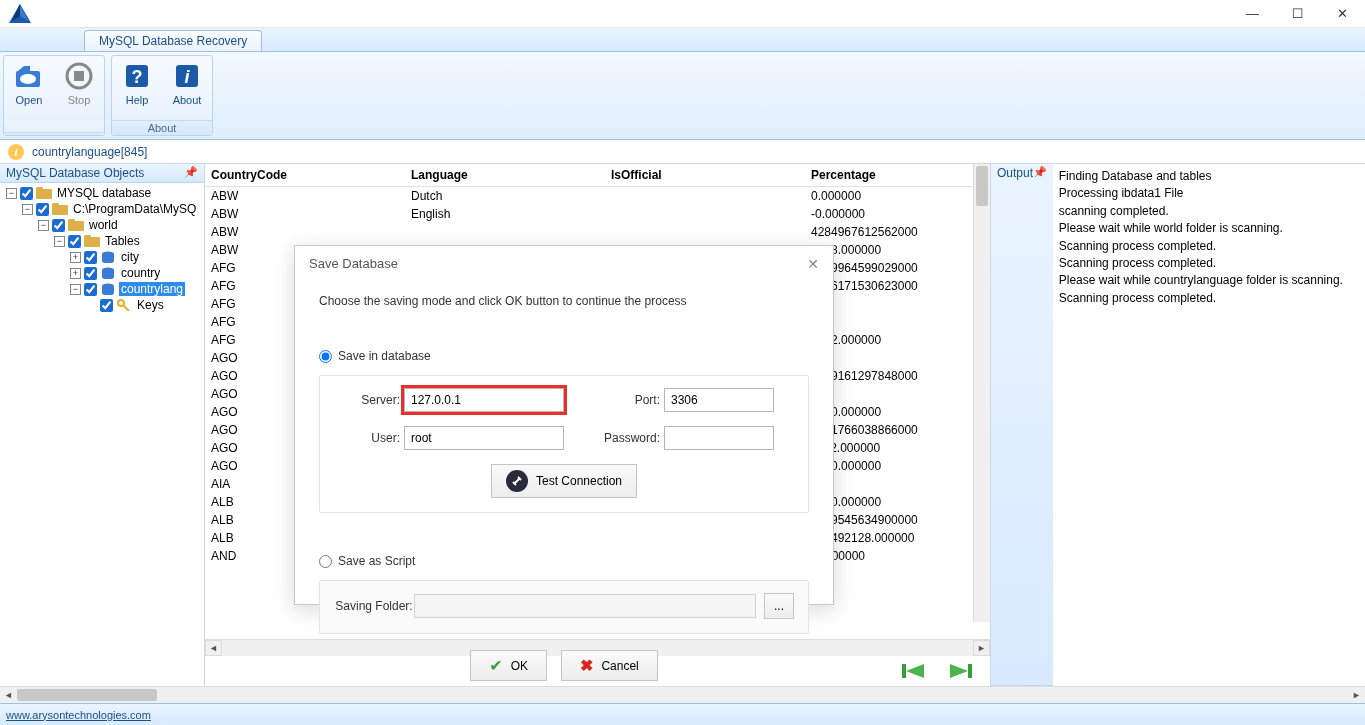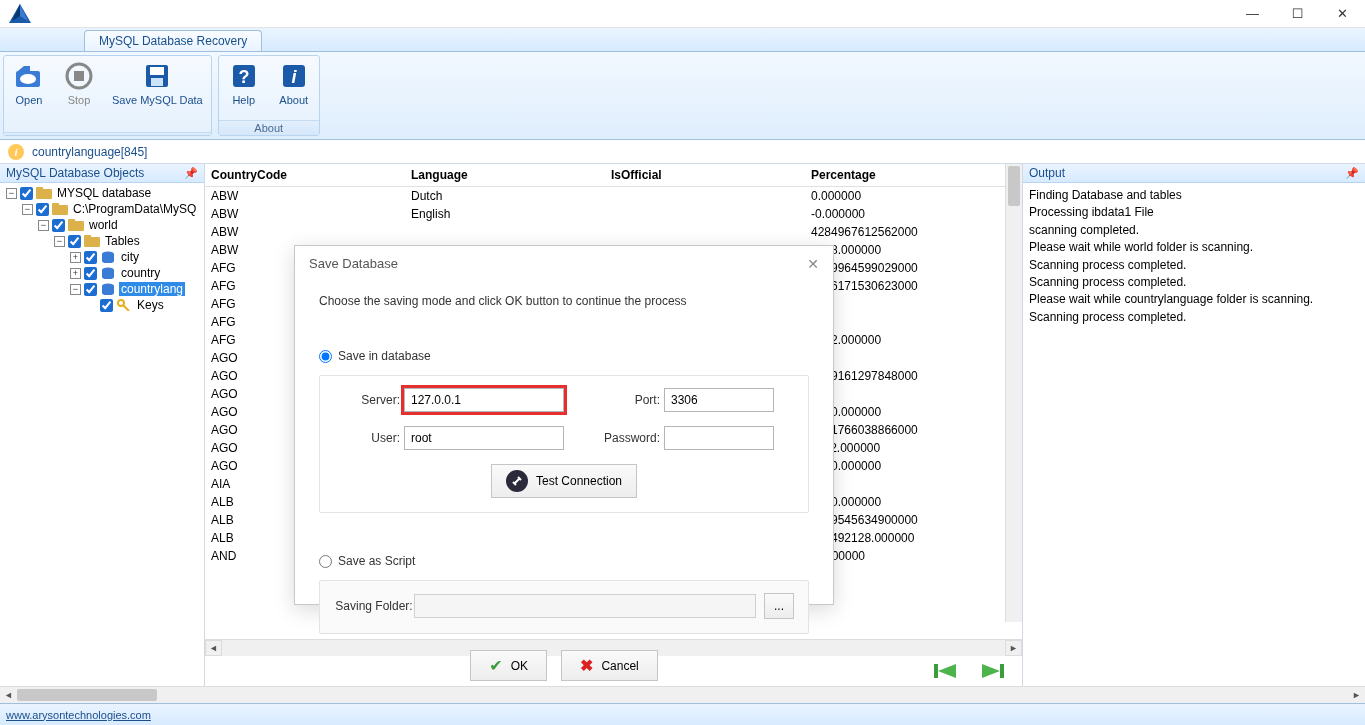--- a/index.html
+++ b/index.html
@@ -26,21 +26,21 @@
 
 
 .breadcrumb { height: 24px; border-bottom: 1px solid #cfd8e3; display: flex; align-items: center; padding: 0 8px; font-size: 12px; color: #1b4f8c; background: #fff; }
 .breadcrumb .info-icon { width: 16px; height: 16px; border-radius: 50%; background: #ffc859; color: #fff; font-size: 11px; font-weight: bold; display: flex; align-items: center; justify-content: center; margin-right: 8px; font-style: italic; font-family: Georgia,serif; }
 
 
 .main { display: flex; height: 522px; }
 
 
 .left-panel { width: 205px; border-right: 1px solid #cfd8e3; display: flex; flex-direction: column; }
-.panel-header { background: linear-gradient(#eaf4ff,#d7eaff); border-bottom: 1px solid #b9d4ef; padding: 2px 6px; font-size: 12px; color: #1b4f8c; display: flex; align-items: flex-end; }
+.panel-header { background: linear-gradient(#eaf4ff,#d7eaff); border-bottom: 1px solid #b9d4ef; padding: 2px 6px; font-size: 12px; color: #1b4f8c; display: flex; align-items: flex-start; }
 .panel-header .pin { margin-left: auto; font-size: 11px; color: #4a6b92; }
 .tree { flex: 1; overflow: auto; font-size: 12px; padding: 2px 0; }
 .tree-node { display: flex; align-items: center; padding: 1px 0; white-space: nowrap; }
 .tree-node .toggle { width: 11px; height: 11px; border: 1px solid #888; display: flex; align-items: center; justify-content: center; font-size: 9px; line-height: 1; margin-right: 3px; color: #333; }
 .tree-node .spacer-toggle { width: 11px; margin-right: 3px; }
 .tree-node input[type=checkbox] { margin-right: 3px; width: 13px; height: 13px; accent-color: #1b6dd1; }
 .tree-node .node-icon { width: 16px; height: 13px; margin-right: 3px; display: inline-flex; align-items: center; justify-content: center; }
 .tree-node .label { padding: 0 2px; }
 .tree-node.selected .label { background: #2e8be8; color: #fff; }
 .ind1 { padding-left: 6px; } .ind2 { padding-left: 22px; } .ind3 { padding-left: 38px; }
@@ -56,21 +56,21 @@
 .hscroll .track { flex: 1; background: #f0f0f0; position: relative; }
 .hscroll .arrow { width: 17px; display: flex; align-items: center; justify-content: center; background: #f0f0f0; font-size: 9px; color: #555; border: 1px solid #dcdcdc; }
 .vscroll { position: absolute; right: 0; top: 0; bottom: 17px; width: 17px; background: #f0f0f0; border-left: 1px solid #dcdcdc; }
 .vscroll .thumb { position: absolute; left: 2px; right: 2px; top: 2px; height: 40px; background: #c8c8c8; border-radius: 2px; }
 
 
 .nav-buttons { height: 30px; display: flex; justify-content: flex-end; align-items: center; padding-right: 15px; gap: 20px; background: #fff; }
 .nav-btn { width: 28px; height: 20px; display: flex; align-items: center; justify-content: center; }
 
 
-.right-panel { width: 342px; display: flex; flex-direction: column; }
+.right-panel { width: 374px; display: flex; flex-direction: row; }
 .output { flex: 1; padding: 4px 6px; font-size: 12px; line-height: 1.45; overflow: auto; }
 
 
 .statusbar { height: 22px; background: linear-gradient(#eaf4ff,#d7eaff); border-top: 1px solid #9fbfe0; display: flex; align-items: center; font-size: 11px; }
 .statusbar a { color: #1b4f8c; text-decoration: underline; padding-left: 6px; }
 .statusbar .right { margin-left: auto; background: #2e8be8; color: #fff; padding: 3px 10px; height: 100%; display: flex; align-items: center; }
 
 
 .win-hscroll { height: 17px; background: #f0f0f0; border-top: 1px solid #dcdcdc; display: flex; }
 .win-hscroll .arrow { width: 17px; display: flex; align-items: center; justify-content: center; font-size: 9px; color: #555; }
@@ -145,30 +145,20 @@
       </div>
       <div class="ribbon-item disabled">
         <div class="ricon">
             <svg width="28" height="28">
               <circle cx="14" cy="14" r="12" fill="none" stroke="#888" stroke-width="3"></circle>
               <rect x="9" y="9" width="10" height="10" fill="#888"></rect>
             </svg>
           </div>
         <span>Stop</span>
       </div>
-      <div class="ribbon-item">
-        <div class="ricon">
-            <svg width="28" height="28">
-              <rect x="3" y="3" width="22" height="22" rx="2" fill="#1b5aa8"></rect>
-              <rect x="7" y="5" width="14" height="8" fill="#fff"></rect>
-              <rect x="8" y="16" width="12" height="8" fill="#cde3fa"></rect>
-            </svg>
-          </div>
-        <span>Save MySQL Data</span>
-      </div>
     </div>
     <div class="group-label"></div>
   </div>
   <div class="ribbon-group">
     <div class="items">
       <div class="ribbon-item">
         <div class="ricon">
             <svg width="28" height="28">
               <rect x="3" y="3" width="22" height="22" rx="3" fill="#1b5aa8"></rect>
               <text x="14" y="21" text-anchor="middle" fill="#fff" font-size="18" font-weight="bold">?</text>

